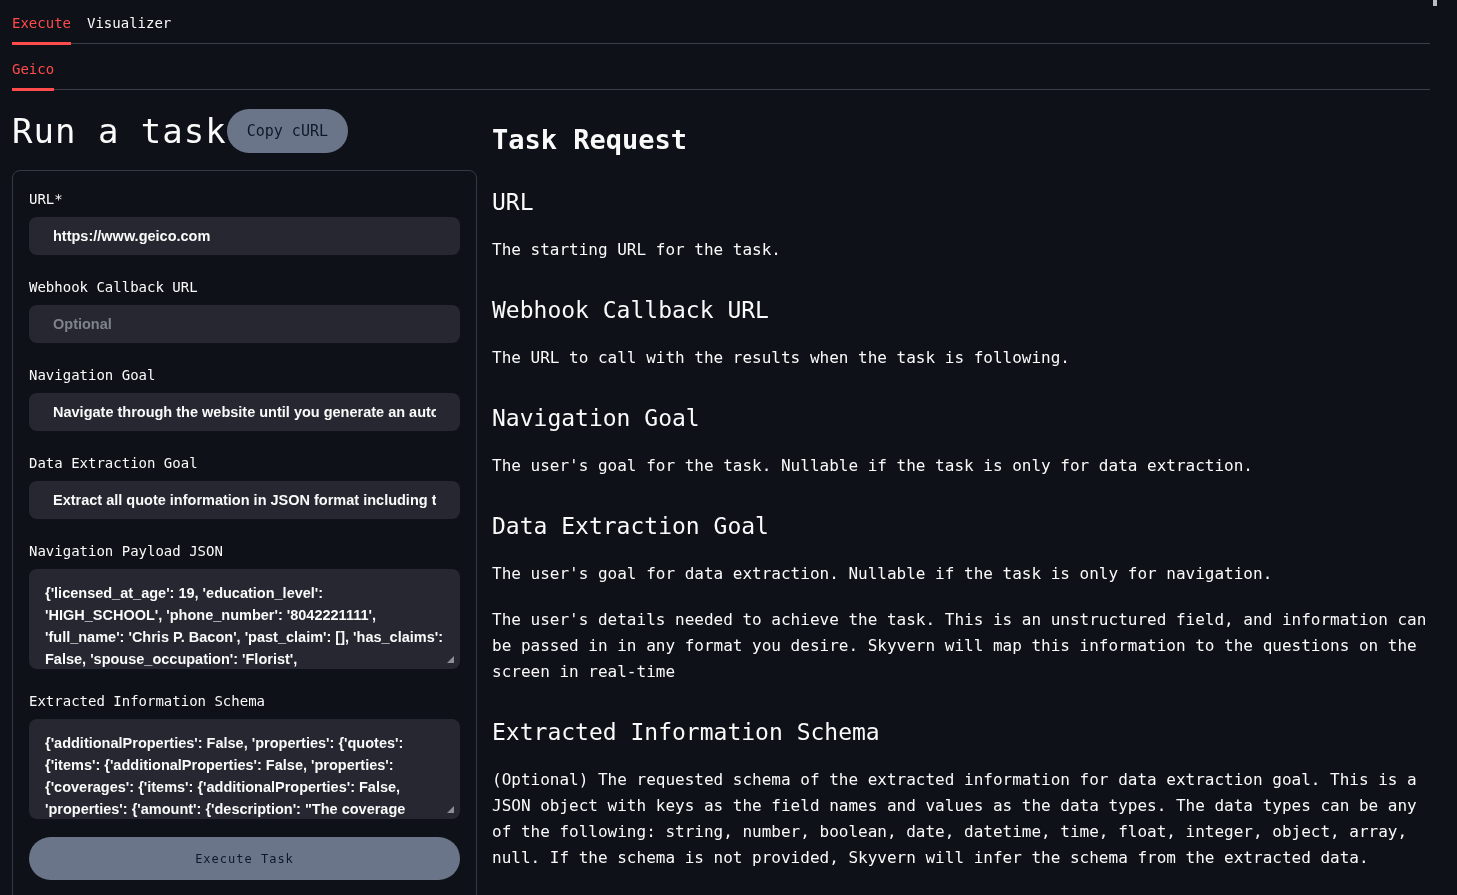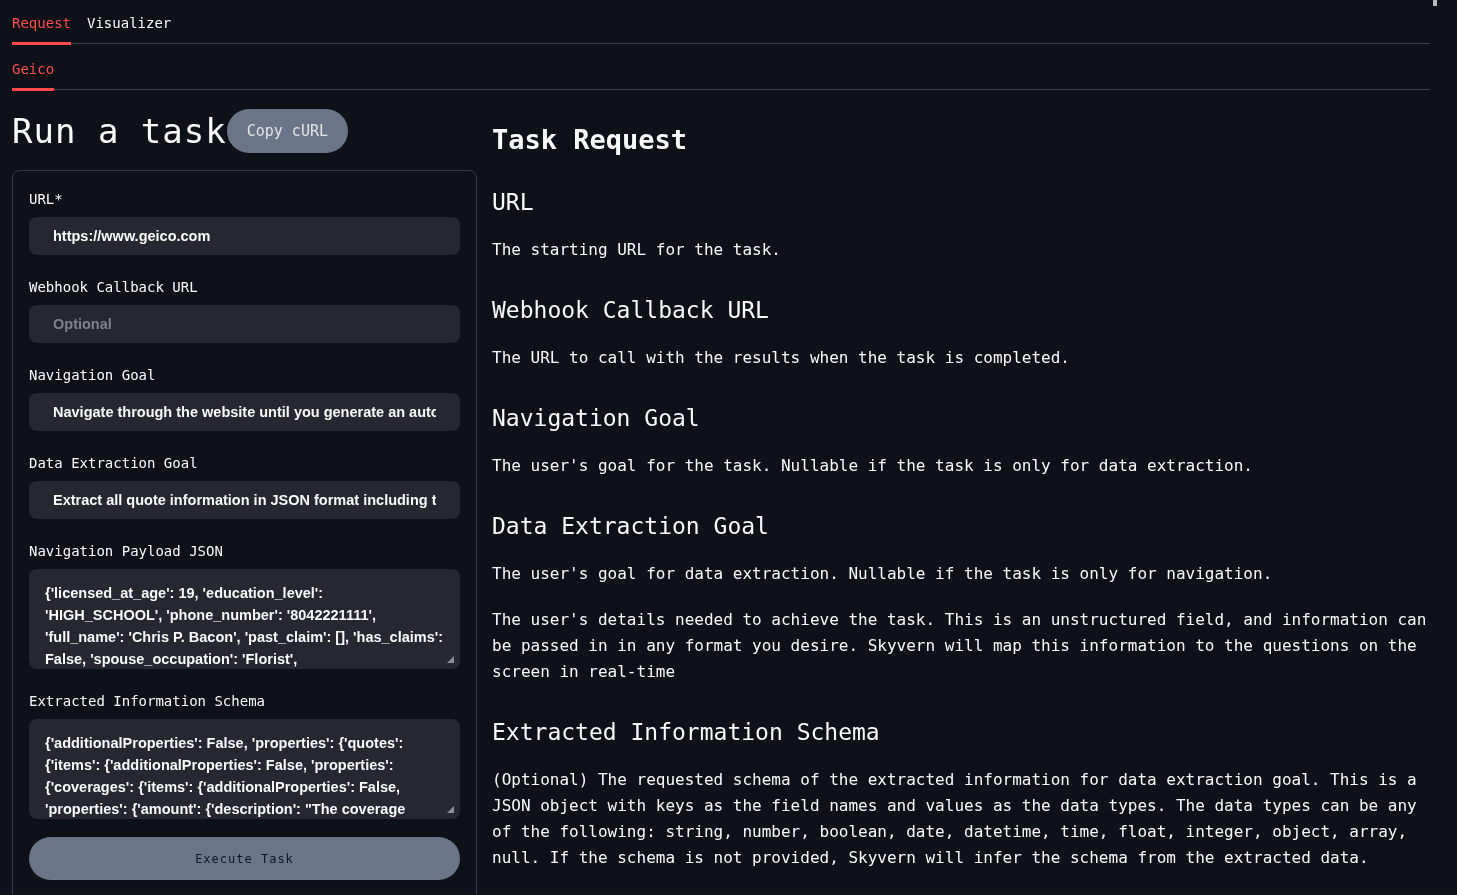--- a/index.html
+++ b/index.html
@@ -64,21 +64,21 @@
     min-height: 46px;
   }
   .page-title {
     font-size: 34px;
     font-weight: 400;
     letter-spacing: 1px;
     margin: 0;
   }
   .pill-btn {
     background: var(--button-bg);
-    color: #e5e5e5;
+    color: #0f172a;
     border: none;
     border-radius: 22px;
     height: 44px;
     padding: 0 20px;
     font-family: "DejaVu Sans Mono", monospace;
     font-size: 15px;
     cursor: pointer;
   }
   .form-panel {
     border: 1px solid var(--panel-border);
@@ -169,21 +169,21 @@
     position: absolute;
     top: 0; right: 20px;
     width: 4px; height: 6px;
     background: #b9bcc2;
   }
 </style>
 </head>
 <body>
 
 <div class="tabbar">
-  <div class="tab active">Request</div>
+  <div class="tab active">Execute</div>
   <div class="tab">Visualizer</div>
 </div>
 
 <div class="tabbar subtabbar">
   <div class="tab active">Geico</div>
 </div>
 
 <div class="main">
 
   <div class="left-col">
@@ -224,21 +224,21 @@
 
   <div class="right-col">
     <h2 class="docs-title">Task Request</h2>
 
     <div>
       <h3 class="doc-heading">URL</h3>
       <p class="doc-body">The starting URL for the task.</p>
     </div>
     <div>
       <h3 class="doc-heading">Webhook Callback URL</h3>
-      <p class="doc-body">The URL to call with the results when the task is completed.</p>
+      <p class="doc-body">The URL to call with the results when the task is following.</p>
     </div>
     <div>
       <h3 class="doc-heading">Navigation Goal</h3>
       <p class="doc-body">The user's goal for the task. Nullable if the task is only for data extraction.</p>
     </div>
     <div>
       <h3 class="doc-heading">Data Extraction Goal</h3>
       <p class="doc-body">The user's goal for data extraction. Nullable if the task is only for navigation.</p>
     </div>
     <div>

